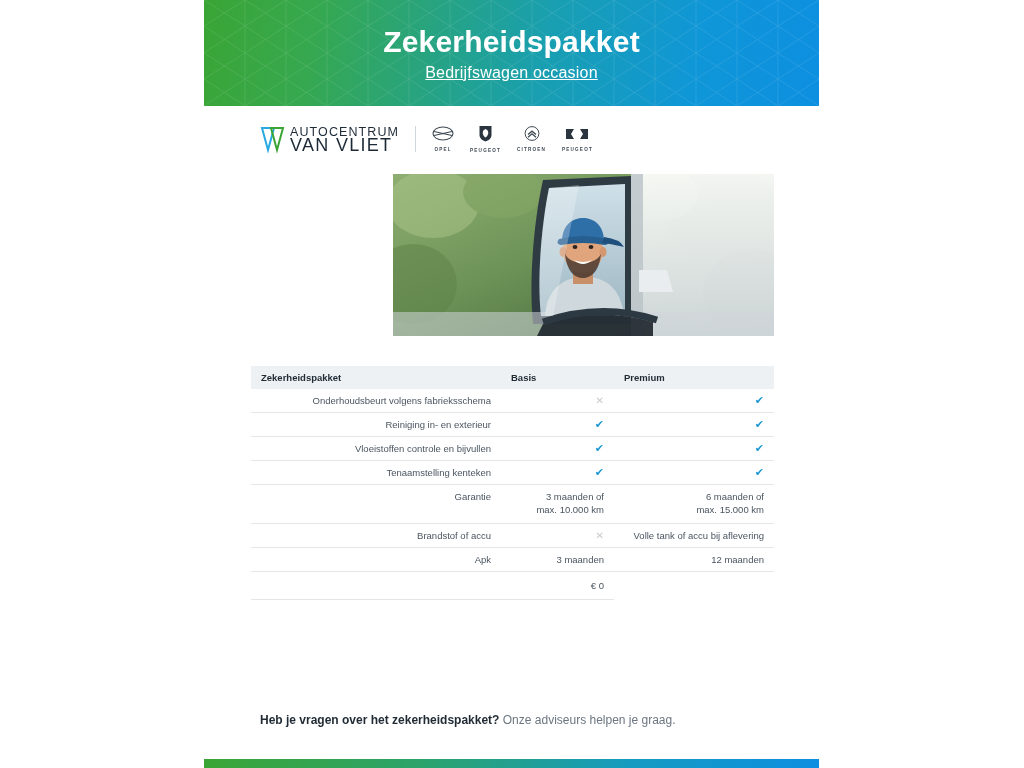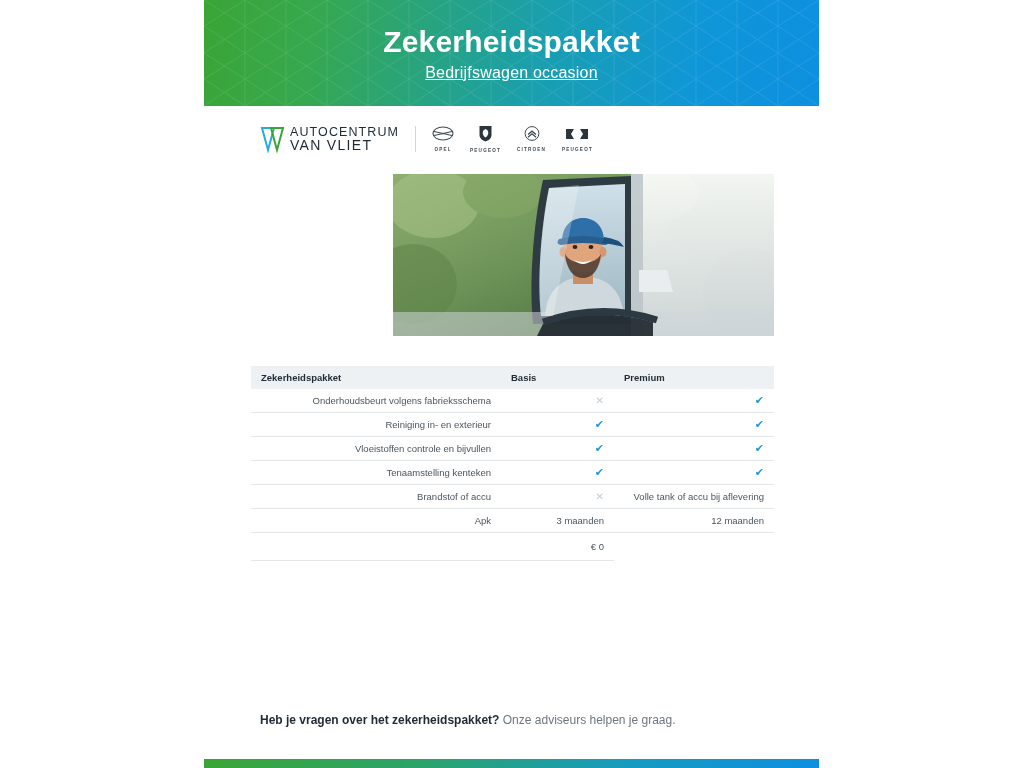--- a/index.html
+++ b/index.html
@@ -53,21 +53,21 @@
   }
   .logo-mark { width: 30px; height: 30px; }
   .logo-words {
     margin-left: 0;
     color: #1d2a36;
     font-size: 12.5px;
     font-weight: normal;
     letter-spacing: 1.1px;
     line-height: 13px;
   }
-  .logo-words .l2 { font-size: 14px; letter-spacing: 1.3px; }
+  .logo-words .l2 { font-size: 18px; letter-spacing: 1.3px; }
   .divider-v {
     width: 1px; height: 26px; background: #cfd6dc;
     margin: 0 16px;
   }
   .oem { display: flex; align-items: center; gap: 16px; }
   .oem-item { display: flex; flex-direction: column; align-items: center; }
   .oem-name {
     font-size: 4.6px; letter-spacing: 1.2px; color: #3d4852;
     margin-top: 2px; font-weight: bold;
   }
@@ -313,20 +313,27 @@
         <div class="tcell c1"><span class="check">✔</span></div>
         <div class="tcell c2"><span class="check">✔</span></div>
       </div>
 
       <div class="trow">
         <div class="tcell c0">Tenaamstelling kenteken</div>
         <div class="tcell c1"><span class="check">✔</span></div>
         <div class="tcell c2"><span class="check">✔</span></div>
       </div>
 
+      <div class="trow">
+        <div class="tcell c0">Garantie</div>
+        <div class="tcell c1 multiline" style="white-space:pre-line">3 maanden of
+max. 10.000 km</div>
+        <div class="tcell c2 multiline" style="white-space:pre-line">6 maanden of
+max. 15.000 km</div>
+      </div>
 
       <div class="trow">
         <div class="tcell c0">Brandstof of accu</div>
         <div class="tcell c1"><span class="cross">✕</span></div>
         <div class="tcell c2">Volle tank of accu bij aflevering</div>
       </div>
 
       <div class="trow">
         <div class="tcell c0">Apk</div>
         <div class="tcell c1">3 maanden</div>

